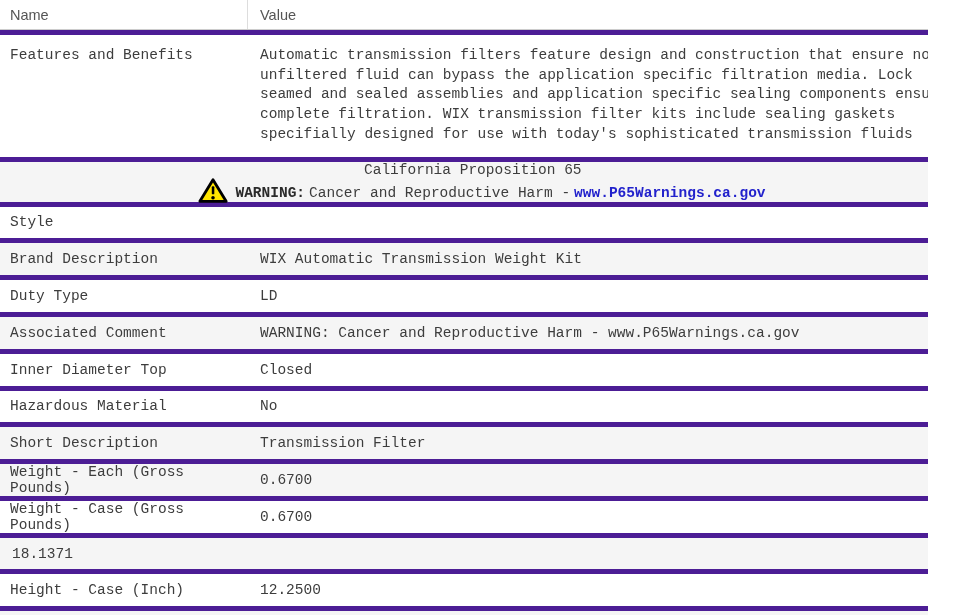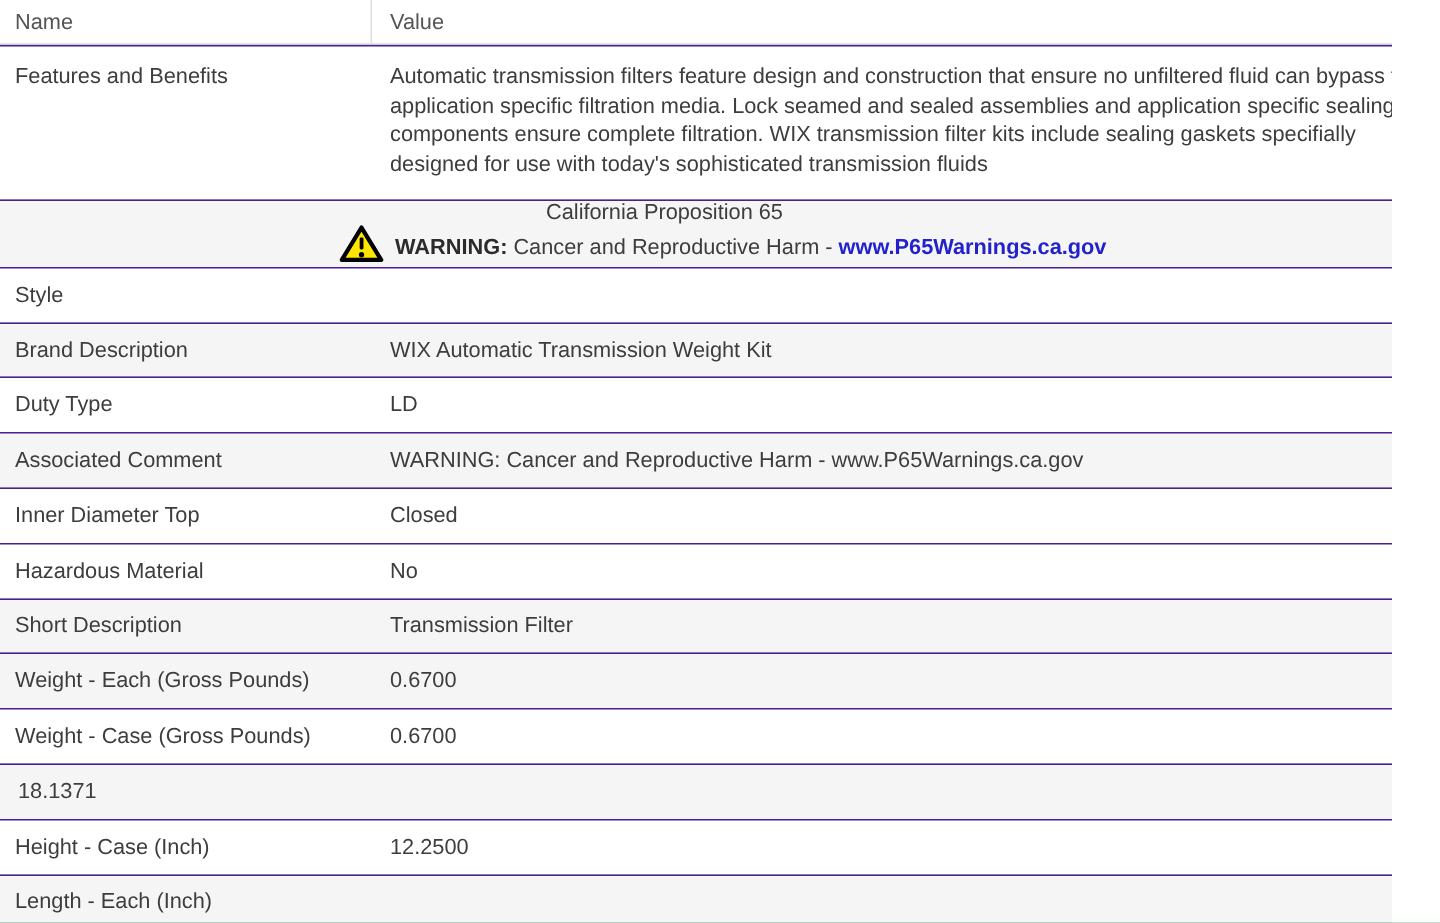--- a/index.html
+++ b/index.html
@@ -1,18 +1,18 @@
 <!DOCTYPE html>
 <html><head>
 <meta charset="utf-8">
 <style>
   html, body { margin: 0; padding: 0; background: #ffffff; }
   body { font-family: "Liberation Sans", sans-serif; }
   .viewport {
-    width: 928px; height: 615px; overflow: hidden; background: #15803d;
+    width: 928px; height: 615px; overflow: hidden; background: #4c1d95;
     position: relative;
   }
   .spec-table { width: 956px; }
 
   
   .thead {
     display: flex; height: 30px; box-sizing: border-box;
     border-bottom: 1px solid #cccccc; color: #555555; font-size: 14.5px;
     background: #ffffff;
   }
@@ -20,21 +20,21 @@
     width: 248px; box-sizing: border-box; padding-left: 10px;
     display: flex; align-items: center; border-right: 1px solid #dddddd;
   }
   .th-value {
     flex: 1; display: flex; align-items: center; padding-left: 12px;
   }
 
   
   .row {
     display: flex; font-size: 14.5px; color: #3d3d3d; background: #ffffff;
-    box-sizing: border-box; border-top: 1px solid #4c1d95;
+    box-sizing: border-box; border-top: 5px solid #4c1d95; font-family: Liberation Mono, monospace;
   }
   .row:first-child { border-top: none; }
   .row.alt { background: #f5f5f5; }
   .row.std { height: 36.8px; align-items: center; }
   .row.tall { min-height: 102px; align-items: flex-start; }
   .row.warnrow { height: 45px; align-items: center; flex-direction: column; }
 
   .cell-name {
     width: 248px; box-sizing: border-box; padding-left: 10px;
     flex-shrink: 0;

